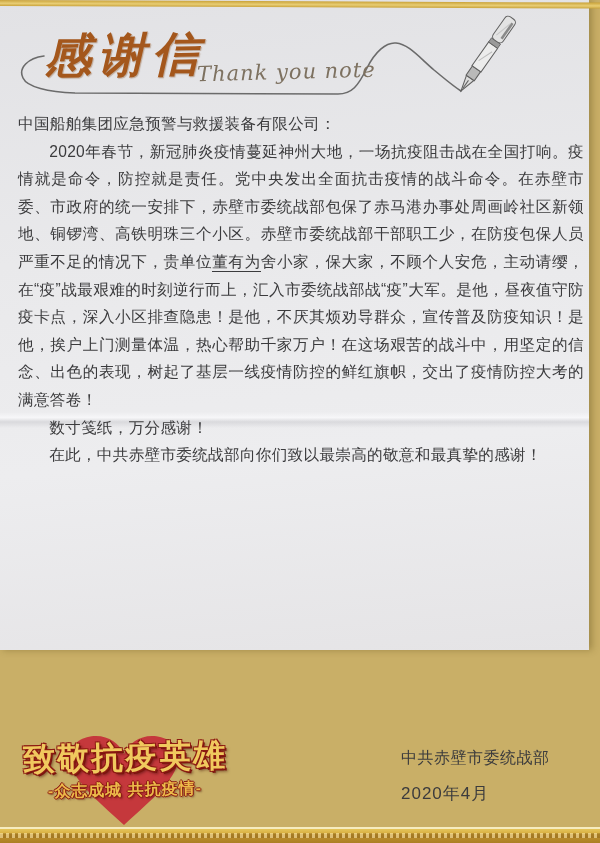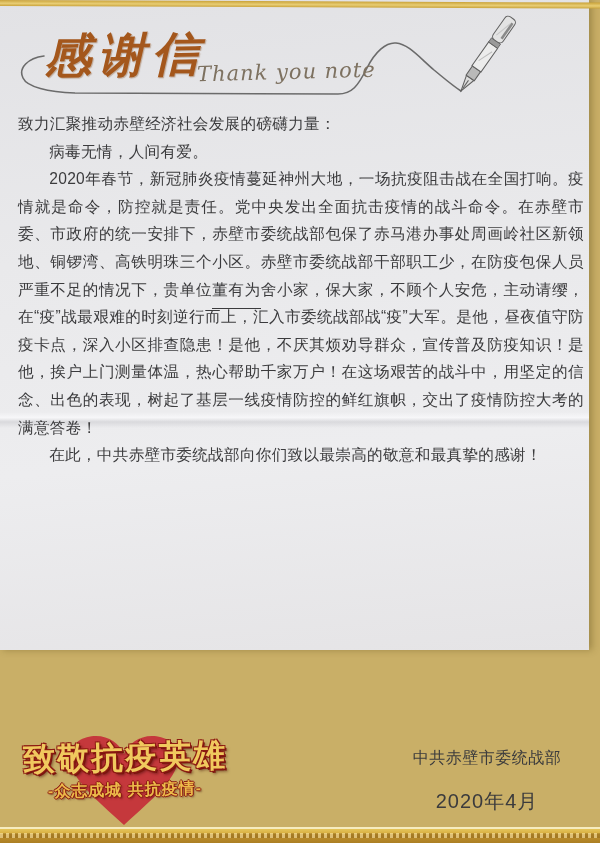--- a/index.html
+++ b/index.html
@@ -60,21 +60,21 @@
     color:var(--text-dark,#3b3b3d);
     text-align:justify;
     letter-spacing:.3px;
     z-index:2;
   }
   .letterbody p{margin:0;}
   .para{text-indent:2em;}
   .gap{margin-top:15px !important;}
   .uname{
     border-bottom:1.5px solid var(--text-dark,#3b3b3d);
-    padding-bottom:10px;
+    padding-bottom:1px;
   }
   .crease{
     position:absolute;left:0;top:412px;width:589px;height:16px;
     background:linear-gradient(to bottom,
       rgba(255,255,255,0) 0%,
       rgba(250,250,252,.75) 35%,
       rgba(150,150,158,.22) 62%,
       rgba(255,255,255,0) 100%);
     z-index:1;
   }
@@ -102,24 +102,24 @@
       -1px 0 0 var(--badge-red,#8d1a12),
        1px 0 0 var(--badge-red,#8d1a12),
        0 -1px 0 var(--badge-red,#8d1a12),
        0 1px 0 var(--badge-red,#8d1a12),
        1.5px 1.5px 2px rgba(60,10,5,.5);
     transform:rotate(-1.2deg);
   }
   
   .sig{
     position:absolute;right:16px;top:748px;width:172px;
-    text-align:center;color:var(--text-dark,#3b3b3d);z-index:3;
+    color:var(--text-dark,#3b3b3d);z-index:3;
   }
   .sig-org{font-size:16px;letter-spacing:.5px;}
-  .sig-date{font-size:20px;margin-top:19px;letter-spacing:1px;}
+  .sig-date{font-size:17px;margin-top:13px;letter-spacing:1px;}
 </style>
 </head>
 <body>
 
 <div class="stage">
 
   <div class="paper">
 
     <h1 class="title">感谢信</h1>
     <div class="subtitle">Thank you note</div>
@@ -137,23 +137,23 @@
         <rect x="-6" y="-89" width="12" height="28" rx="4" fill="#e3e3e3" stroke="#5f5f5f" stroke-width="1"></rect>
         <rect x="2" y="-85" width="2.6" height="19" fill="#8a8a8a"></rect>
         <line x1="-3" y1="-35" x2="3" y2="-50" stroke="#bdbdbd" stroke-width="1"></line>
         <line x1="-3" y1="-66" x2="2" y2="-84" stroke="#c6c6c6" stroke-width="1"></line>
       </g>
     </svg>
 
     <div class="crease"></div>
 
     <div class="letterbody">
-      <p class="salutation">致力汇聚推动赤壁经济社会发展的磅礴力量：</p>
-      <p class="para">病毒无情，人间有爱。</p>
+      <p class="salutation">中国船舶集团应急预警与救援装备有限公司：</p>
       <p class="para"><span>2020年春节，新冠肺炎疫情蔓延神州大地，一场抗疫阻击战在全国打响。疫情就是命令，防控就是责任。党中央发出全面抗击疫情的战斗命令。在赤壁市委、市政府的统一安排下，赤壁市委统战部包保了赤马港办事处周画岭社区新领地、铜锣湾、高铁明珠三个小区。赤壁市委统战部干部职工少，在防疫包保人员严重不足的情况下，贵单位</span><span class="uname">董有为</span><span>舍小家，保大家，不顾个人安危，主动请缨，在“疫”战最艰难的时刻逆行而上，汇入市委统战部战“疫”大军。是他，昼夜值守防疫卡点，深入小区排查隐患！是他，不厌其烦劝导群众，宣传普及防疫知识！是他，挨户上门测量体温，热心帮助千家万户！在这场艰苦的战斗中，用坚定的信念、出色的表现，树起了基层一线疫情防控的鲜红旗帜，交出了疫情防控大考的满意答卷！</span></p>
+      <p class="para">数寸笺纸，万分感谢！</p>
       <p class="para">在此，中共赤壁市委统战部向你们致以最崇高的敬意和最真挚的感谢！</p>
     </div>
 
     <div class="badge">
       <svg class="heart" width="124" height="94" viewBox="0 0 124 94">
         <path d="M62 92 C 30 63 8 44 8 25 C 8 9 22 3 34 3 C 47 3 58 11 62 21
                  C 66 11 77 3 90 3 C 102 3 116 9 116 25 C 116 44 94 63 62 92 Z" fill="var(--heart-red,#c5333a)" opacity="0.96"></path>
       </svg>
       <div class="badge-l1">致敬抗疫英雄</div>
       <div class="badge-l2">-众志成城 共抗疫情-</div>

